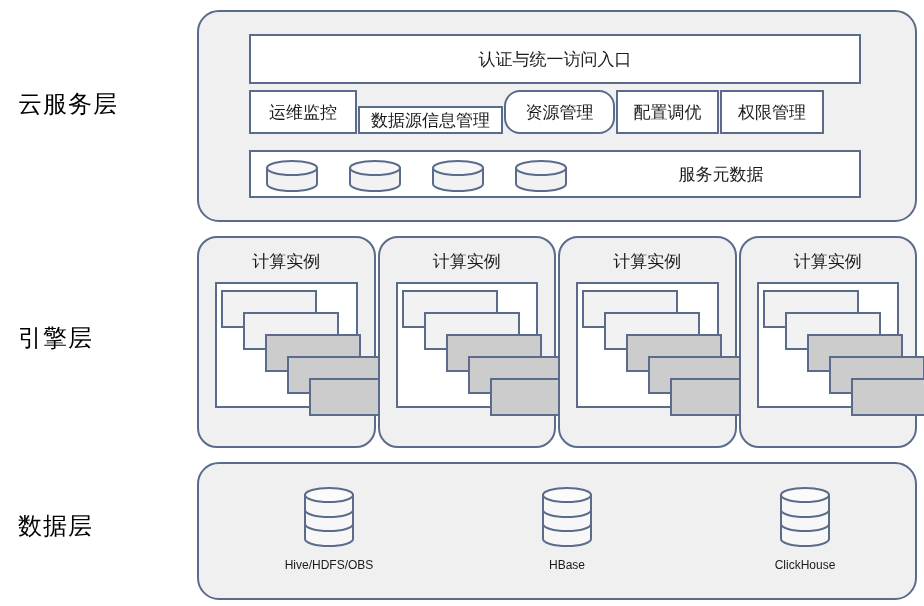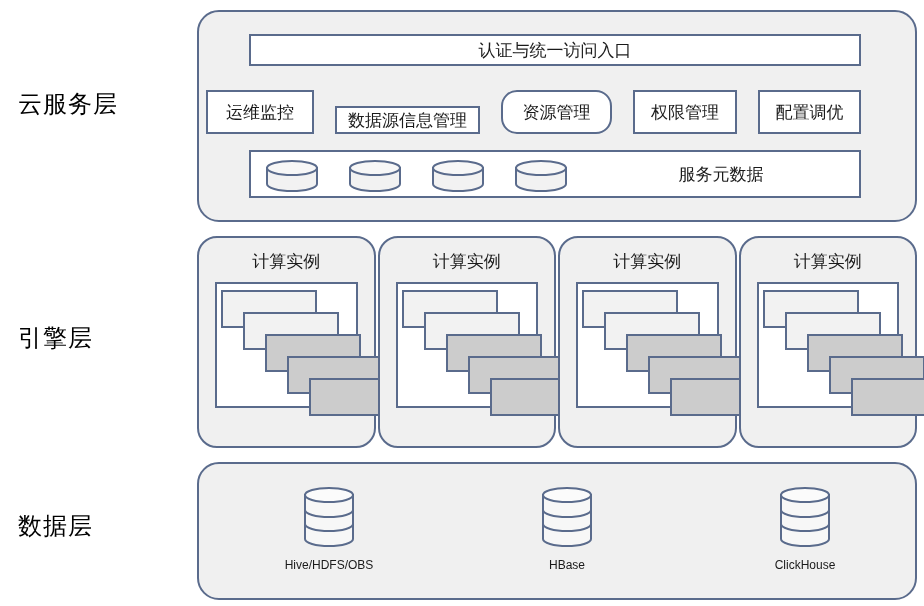--- a/index.html
+++ b/index.html
@@ -52,32 +52,31 @@
     display: flex;
     align-items: center;
     justify-content: center;
     font-size: 17px;
     color: #1a1a1a;
   }
   #access-entry-bar {
     left: 50px;
     top: 22px;
     width: 612px;
-    height: 32px;
+    height: 50px;
   }
 
   #function-row {
     position: absolute;
     left: 50px;
     top: 78px;
     width: 612px;
     height: 44px;
     display: flex;
-    gap: 21px;
-    justify-content: flex-end;
+    gap: 1px;
   }
   .function-box {
     background: #ffffff;
     border: 2px solid #5a6b8c;
     box-sizing: border-box;
     display: flex;
     align-items: center;
     justify-content: center;
     font-size: 17px;
     color: #1a1a1a;
@@ -215,22 +214,22 @@
 <div id="label-data" class="layer-label">数据层</div>
 
 <div id="cloud-layer" class="layer-box">
 
   <div id="access-entry-bar" class="white-bar">认证与统一访问入口</div>
 
   <div id="function-row">
     <div class="function-box fb-0">运维监控</div>
     <div class="function-box fb-1">数据源信息管理</div>
     <div class="function-box fb-2">资源管理</div>
+    <div class="function-box fb-4">配置调优</div>
     <div class="function-box fb-3">权限管理</div>
-    <div class="function-box fb-4">配置调优</div>
   </div>
 
   <div id="metadata-bar" class="white-bar">
     <div id="metadata-cyl-group">
       <span class="puck">
         <svg width="54" height="32" viewBox="0 0 54 32">
           <path d="M2 8 L2 24 A25 7 0 0 0 52 24 L52 8 Z" fill="#f2f2f2" stroke="#5a6b8c" stroke-width="2"></path>
           <ellipse cx="27" cy="8" rx="25" ry="7" fill="#f7f7f7" stroke="#5a6b8c" stroke-width="2"></ellipse>
         </svg>
       </span>

